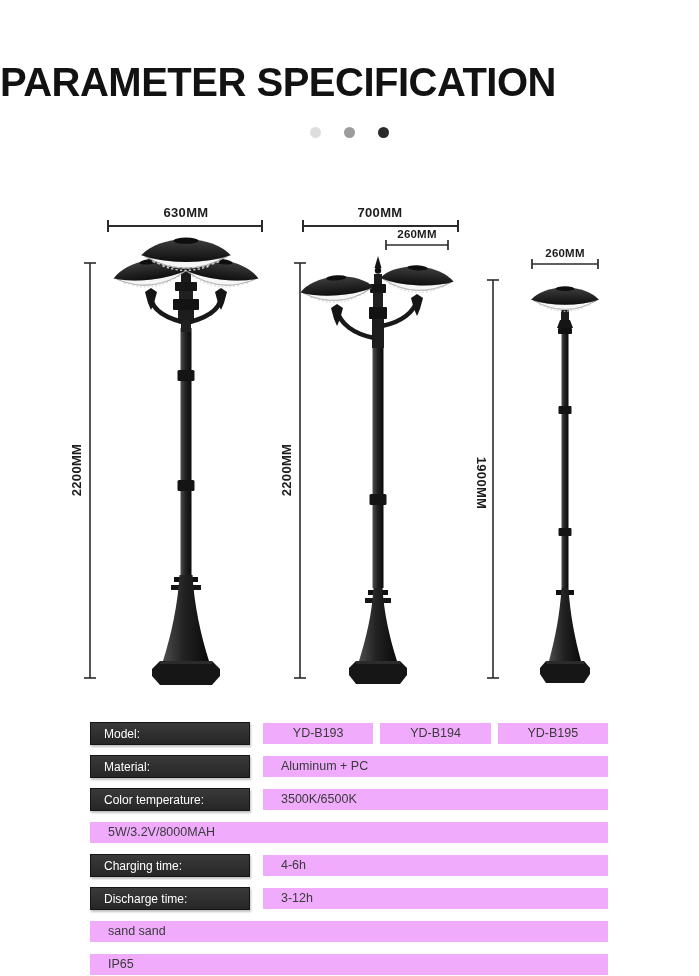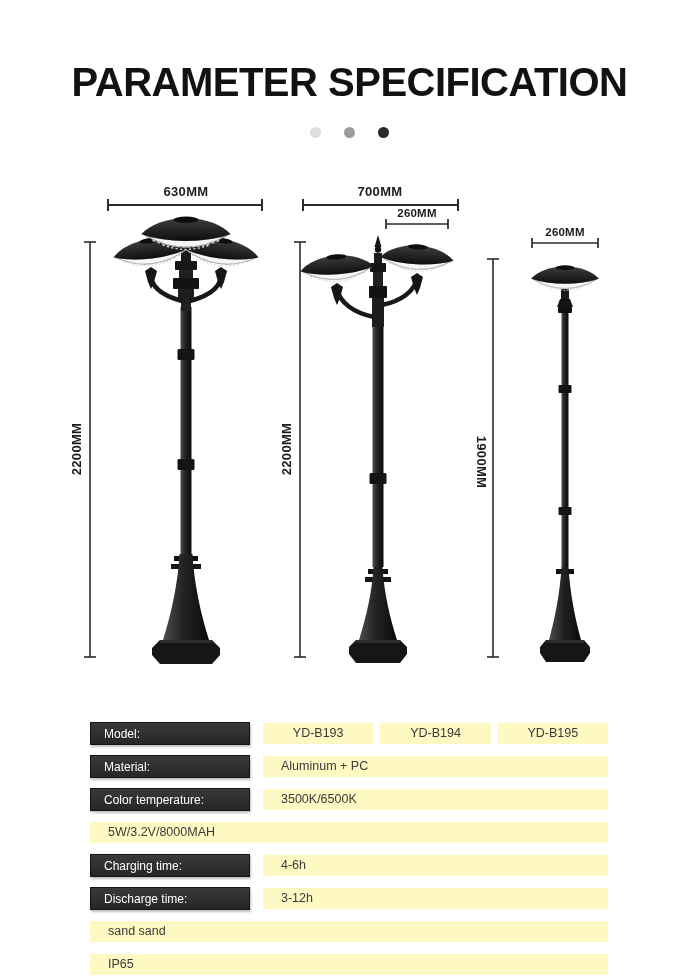--- a/index.html
+++ b/index.html
@@ -5,48 +5,48 @@
   html,body{margin:0;padding:0;}
   body{
     width:699px;height:976px;overflow:hidden;background:#ffffff;
     font-family:"Liberation Sans",sans-serif;position:relative;
   }
   .page{position:absolute;inset:0;width:699px;height:976px;background:#fff;}
 
   
   .title{
     position:absolute;top:60px;left:0;width:699px;margin:0;
-    text-align:center;font-size:40px;font-weight:bold;color:#121212;
+    font-size:40px;font-weight:bold;color:#121212;
     letter-spacing:-0.5px;white-space:nowrap;
   }
   .dots{
     position:absolute;top:127px;left:0;width:699px;
     display:flex;justify-content:center;align-items:center;gap:23px;
   }
   .dot{width:11px;height:11px;border-radius:50%;display:inline-block;}
 
   
-  .diagram{position:absolute;top:177px;left:0;width:633px;height:505px;}
+  .diagram{position:absolute;top:198px;left:0;width:633px;height:505px;}
   .dim-line{stroke:#2b2b2b;}
   .dim-label{font:bold 13px "Liberation Sans",sans-serif;fill:#1c1c1c;letter-spacing:.3px;}
   .dim-label-sm{font:bold 11.5px "Liberation Sans",sans-serif;fill:#1c1c1c;letter-spacing:.2px;}
 
   
   .spec-table{position:absolute;left:90px;top:722px;width:518px;}
   .spec-row{display:flex;height:23px;margin-bottom:10px;align-items:flex-end;}
   .spec-label{
     width:160px;min-width:160px;height:23px;line-height:23px;
     background:linear-gradient(#3a3a3a,#262626);
     border:1px solid #151515;box-shadow:1px 2px 2px rgba(0,0,0,.25);
     color:#ffffff;font-size:12px;padding-left:13px;box-sizing:border-box;
     margin-right:13px;white-space:nowrap;
   }
   .spec-values{flex:1;display:flex;gap:7px;margin:1px 0;}
   .spec-value{
-    flex:1;background:#fef9c3;color:#3a3a3a;font-size:12.5px;
+    flex:1;background:#f0abfc;color:#3a3a3a;font-size:12.5px;
     line-height:21px;padding-left:18px;box-sizing:border-box;white-space:nowrap;margin-top:32px;
   }
   .spec-value.multi{text-align:center;padding-left:0;}
 </style>
 </head>
 <body>
 
 <div class="page">
 
   <h1 class="title">PARAMETER SPECIFICATION</h1>

